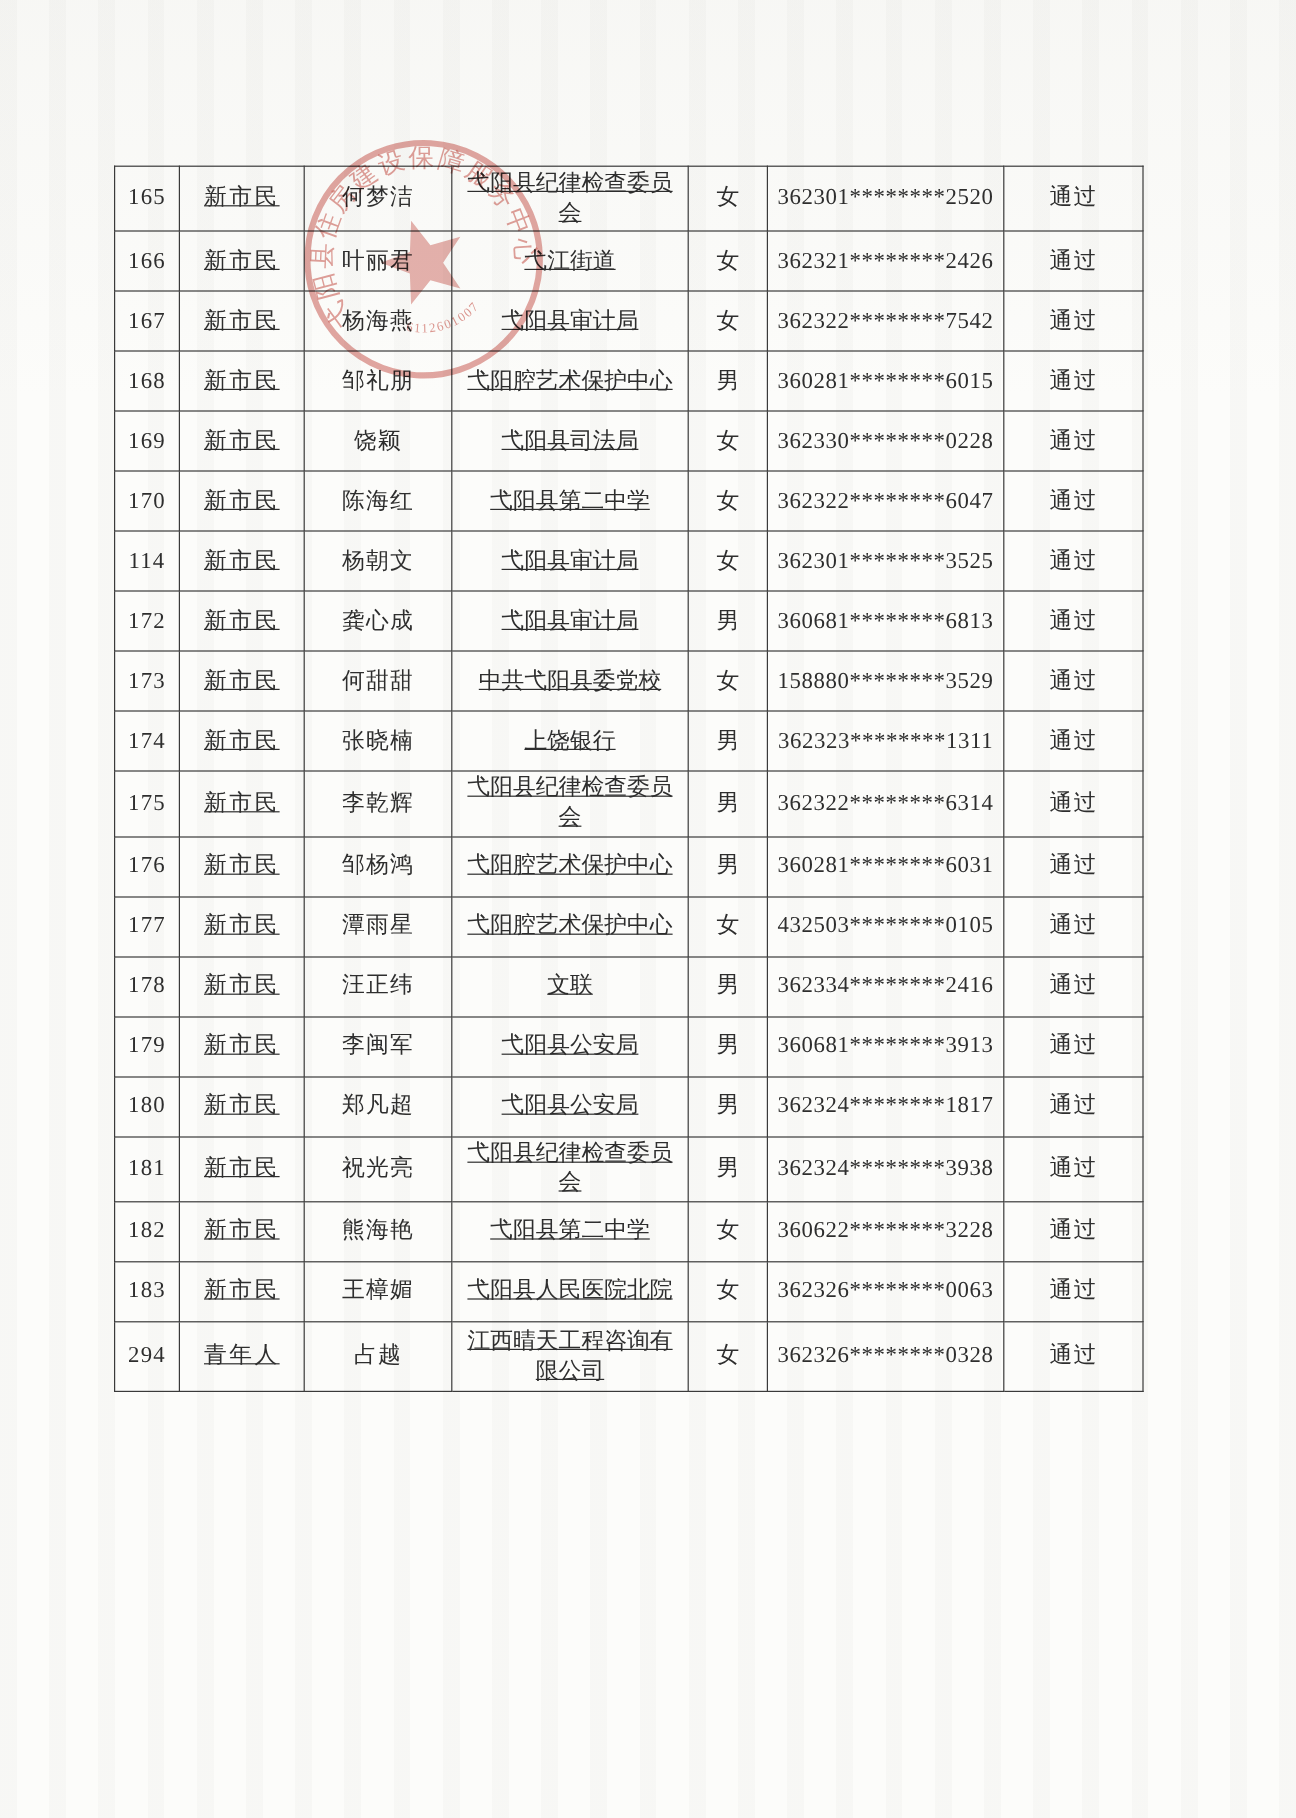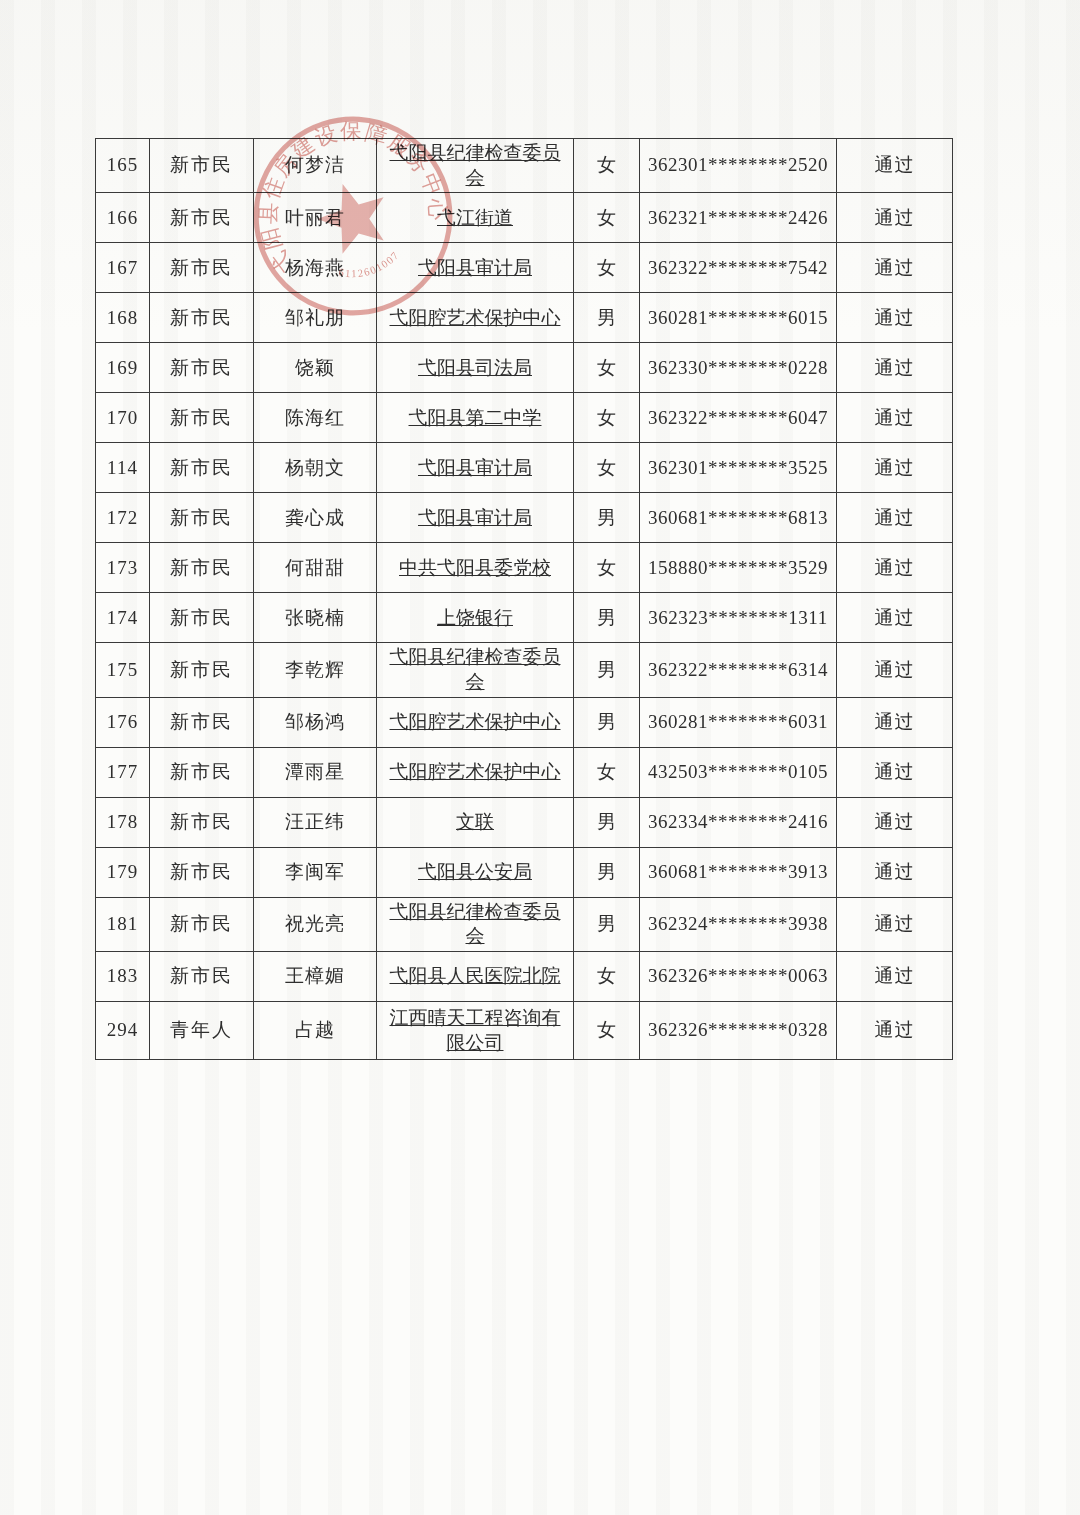--- a/index.html
+++ b/index.html
@@ -49,21 +49,21 @@
     font-size: 19px;
     line-height: 1.3;
     padding: 2px 4px;
     overflow: hidden;
   }
 
   table.roster tr { height: 50px; }
   table.roster tr.tall { height: 58px; }
 
   td.c-index  { font-size: 18px; letter-spacing: 1px; color: #333; }
-  td.c-cat    { letter-spacing: 2px; }
+  td.c-cat    { letter-spacing: 2px; text-decoration: underline; }
   td.c-name   { letter-spacing: 1px; }
   td.c-unit   { font-size: 19px; text-decoration: underline; }
   td.c-gender { }
   td.c-id     { font-size: 20px; letter-spacing: 0.5px; white-space: nowrap; margin-top: 47px; }
   td.c-status { letter-spacing: 1px; }
 
   
   .stamp {
     position: absolute;
     left: 248px;
@@ -239,26 +239,44 @@
         <tr>
           <td class="c-index">179</td>
           <td class="c-cat">新市民</td>
           <td class="c-name">李闽军</td>
           <td class="c-unit">弋阳县公安局</td>
           <td class="c-gender">男</td>
           <td class="c-id">360681********3913</td>
           <td class="c-status">通过</td>
         </tr>
         <tr>
+          <td class="c-index">180</td>
+          <td class="c-cat">新市民</td>
+          <td class="c-name">郑凡超</td>
+          <td class="c-unit">弋阳县公安局</td>
+          <td class="c-gender">男</td>
+          <td class="c-id">362324********1817</td>
+          <td class="c-status">通过</td>
+        </tr>
+        <tr>
           <td class="c-index">181</td>
           <td class="c-cat">新市民</td>
           <td class="c-name">祝光亮</td>
           <td class="c-unit">弋阳县纪律检查委员会</td>
           <td class="c-gender">男</td>
           <td class="c-id">362324********3938</td>
+          <td class="c-status">通过</td>
+        </tr>
+        <tr>
+          <td class="c-index">182</td>
+          <td class="c-cat">新市民</td>
+          <td class="c-name">熊海艳</td>
+          <td class="c-unit">弋阳县第二中学</td>
+          <td class="c-gender">女</td>
+          <td class="c-id">360622********3228</td>
           <td class="c-status">通过</td>
         </tr>
         <tr>
           <td class="c-index">183</td>
           <td class="c-cat">新市民</td>
           <td class="c-name">王樟媚</td>
           <td class="c-unit">弋阳县人民医院北院</td>
           <td class="c-gender">女</td>
           <td class="c-id">362326********0063</td>
           <td class="c-status">通过</td>

